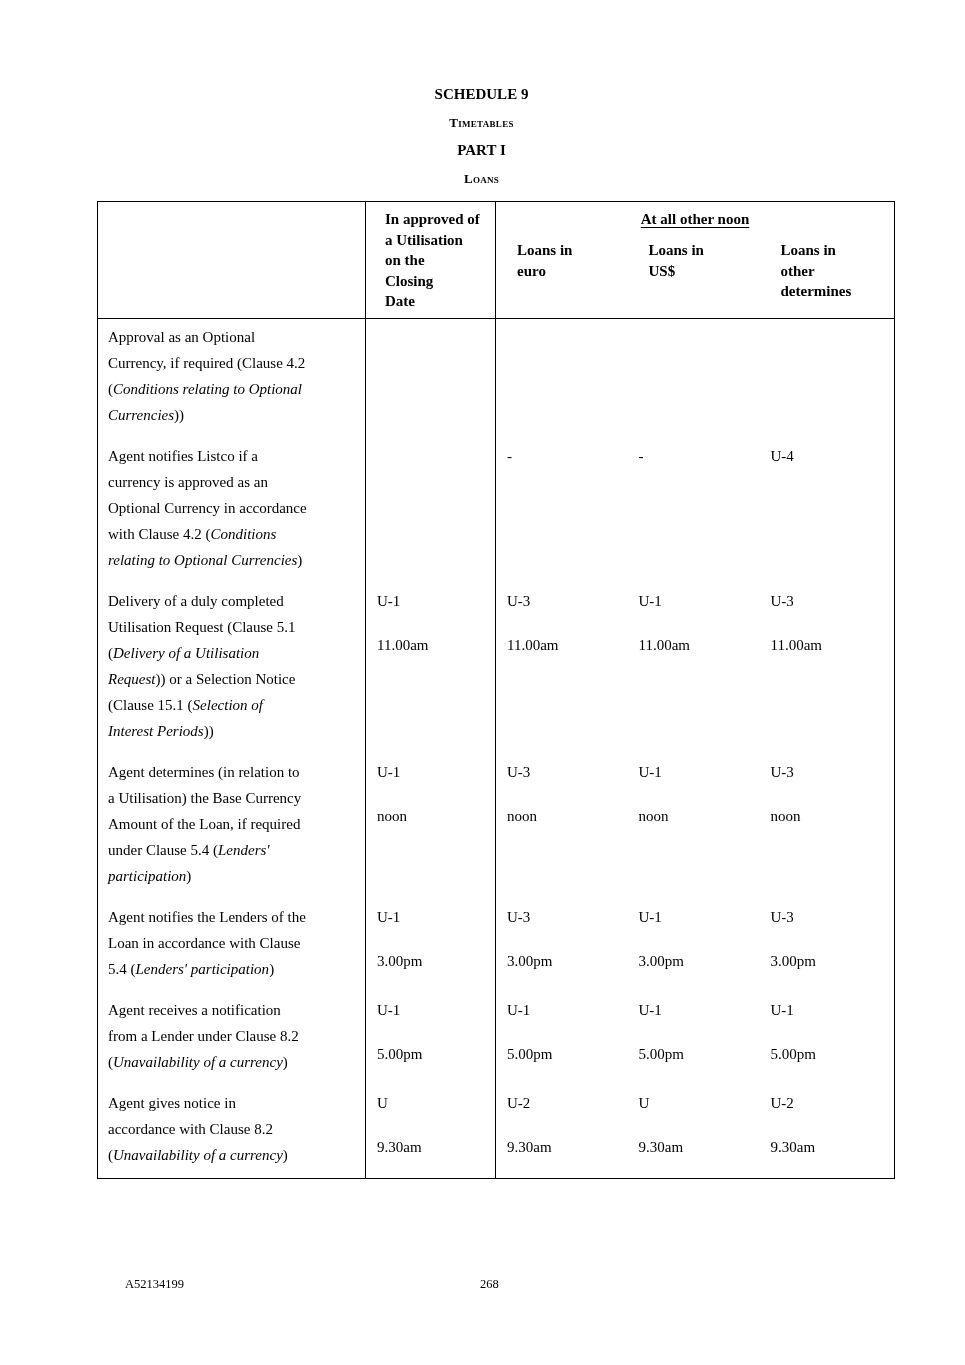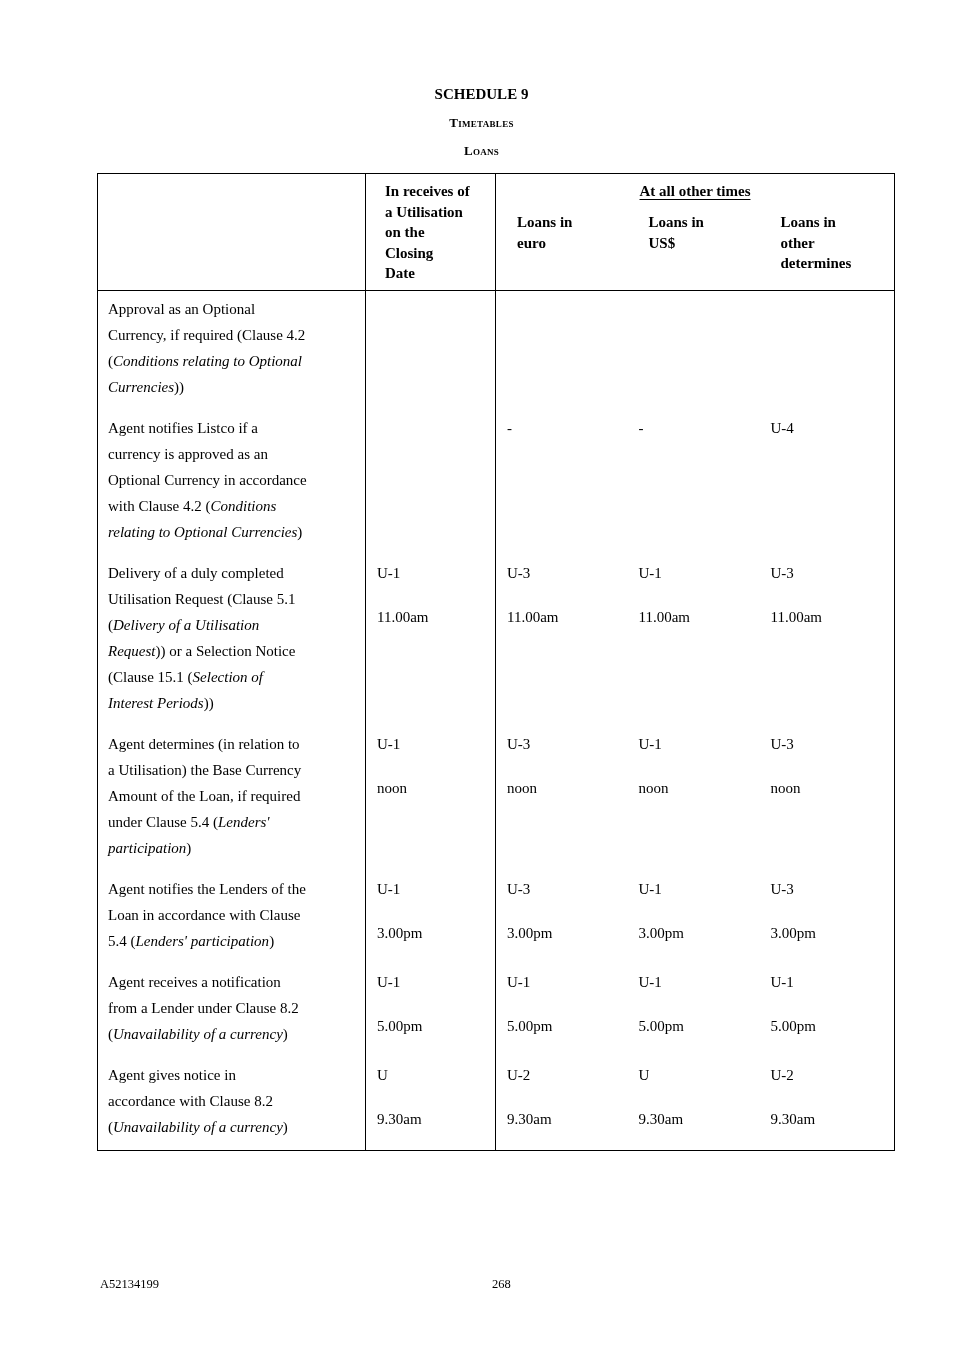--- a/index.html
+++ b/index.html
@@ -77,54 +77,55 @@
   td.value-cell.c0 { border-right: 1px solid #000; }
   .cell-line + .cell-line { margin-top: 18px; }
 
   .footer {
     position: absolute;
     top: 1277px;
     left: 0;
     width: 965px;
     font-size: 12.5px;
   }
-  .footer .doc-number { position: absolute; left: 100px; }
-  .footer .page-number { position: absolute; left: 480px; margin-left: 12px; }
+  .footer .doc-number { position: absolute; left: 125px; }
+  .footer .page-number { position: absolute; left: 480px; }
 </style>
 </head>
 <body>
 
 <div class="page">
 
   <div class="titles">
     <div class="title-line">SCHEDULE 9</div>
     <div class="title-line smallcaps">Timetables</div>
+    <div class="title-line">PART I</div>
     <div class="title-line smallcaps">Loans</div>
   </div>
 
   <table class="timetable">
     <colgroup>
       <col class="col-label">
       <col class="col-closing">
       <col class="col-euro">
       <col class="col-usd">
       <col class="col-other">
     </colgroup>
     <thead>
       <tr>
         <th class="h-label" rowspan="2"></th>
         <th class="h-closing" rowspan="2">
-            <div>In receives of</div>
+            <div>In approved of</div>
             <div>a Utilisation</div>
             <div>on the</div>
             <div>Closing</div>
             <div>Date</div>
           </th>
         <th class="h-group" colspan="3">
-          <span class="group-text">At all other times</span>
+          <span class="group-text">At all other noon</span>
         </th>
       </tr>
       <tr>
         <th class="h-sub">
             <div>Loans in</div>
             <div>euro</div>
           </th>
         <th class="h-sub">
             <div>Loans in</div>
             <div>US$</div>

